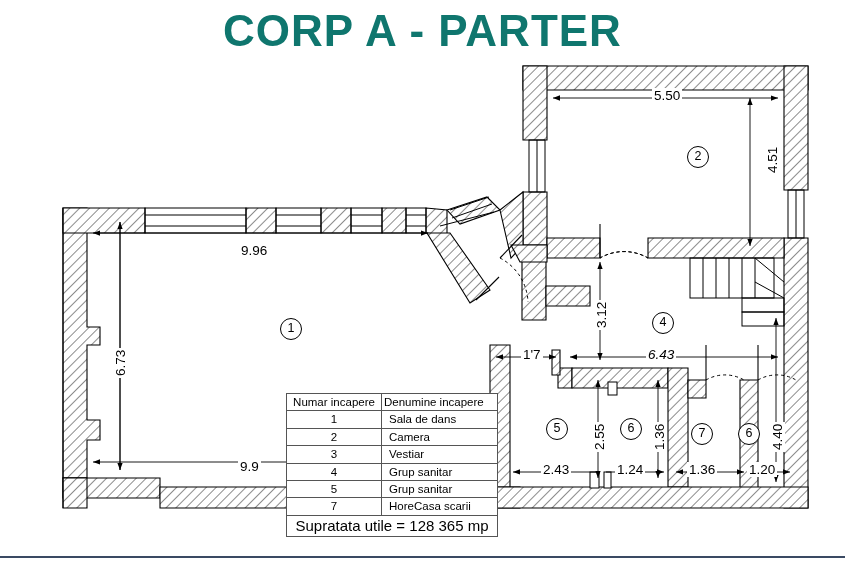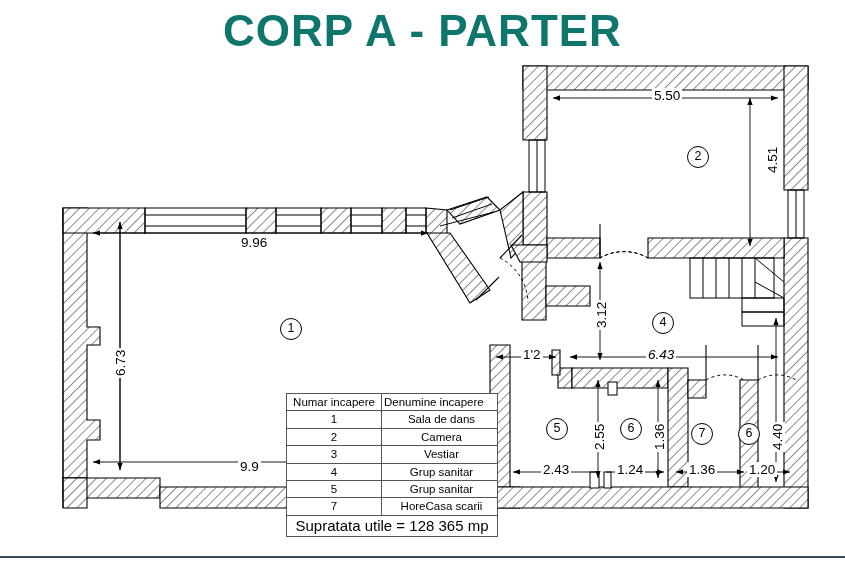--- a/index.html
+++ b/index.html
@@ -22,21 +22,21 @@
   .legend{
     position:absolute;left:286px;top:393px;width:212px;
     border-collapse:collapse;background:#fff;
     font-size:11.5px;font-family:"Liberation Sans",sans-serif;
   }
   .legend td,.legend th{
     border:1px solid #555;padding:1px 3px;background:#fff;
     font-weight:normal;line-height:1.25;
   }
   .legend .c-num{width:88px;text-align:center;}
-  .legend .c-name{text-align:center;padding-left:7px;}
+  .legend .c-name{text-align:left;padding-left:7px;}
   .legend .hdr td{text-align:center;font-size:11.5px;}
   .legend .hdr .c-name{text-align:left;padding-left:2px;}
   .legend .total td{text-align:center;font-size:15px;}
 
   
   .dim{
     position:absolute;font-size:13.5px;
     font-family:"Liberation Sans",sans-serif;color:#000;
     background:#fff;padding:0 2px;white-space:nowrap;
   }
@@ -221,35 +221,35 @@
       <line x1="755" y1="472" x2="790" y2="472" marker-start="url(#arS)" marker-end="url(#ar)"></line>
 
       <line x1="598" y1="380" x2="598" y2="478" marker-start="url(#arS)" marker-end="url(#ar)"></line>
 
       <line x1="658" y1="380" x2="658" y2="478" marker-start="url(#arS)" marker-end="url(#ar)"></line>
 
       <line x1="776" y1="318" x2="776" y2="482" marker-start="url(#arS)" marker-end="url(#ar)"></line>
     </g>
   </svg>
 
-  <div class="dim" style="left:239px;top:235px;">9.96</div>
+  <div class="dim" style="left:239px;top:243px;">9.96</div>
 
   <div class="dim v" style="left:113px;top:378px;">6.73</div>
 
   <div class="dim" style="left:238px;top:452px;margin-top:7px;">9.9</div>
 
   <div class="dim" style="left:652px;top:88px;">5.50</div>
 
   <div class="dim v" style="left:765px;top:175px;">4.51</div>
 
   <div class="dim v" style="left:594px;top:330px;">3.12</div>
 
   <div class="dim" style="left:646px;top:347px;font-style:italic;">6.43</div>
 
-  <div class="dim" style="left:521px;top:347px;">1'2</div>
+  <div class="dim" style="left:521px;top:347px;">1'7</div>
 
   <div class="dim" style="left:541px;top:462px;">2.43</div>
 
   <div class="dim" style="left:615px;top:462px;">1.24</div>
 
   <div class="dim v" style="left:592px;top:452px;">2.55</div>
 
   <div class="dim v" style="left:652px;top:452px;">1.36</div>
 
   <div class="dim" style="left:687px;top:462px;">1.36</div>

